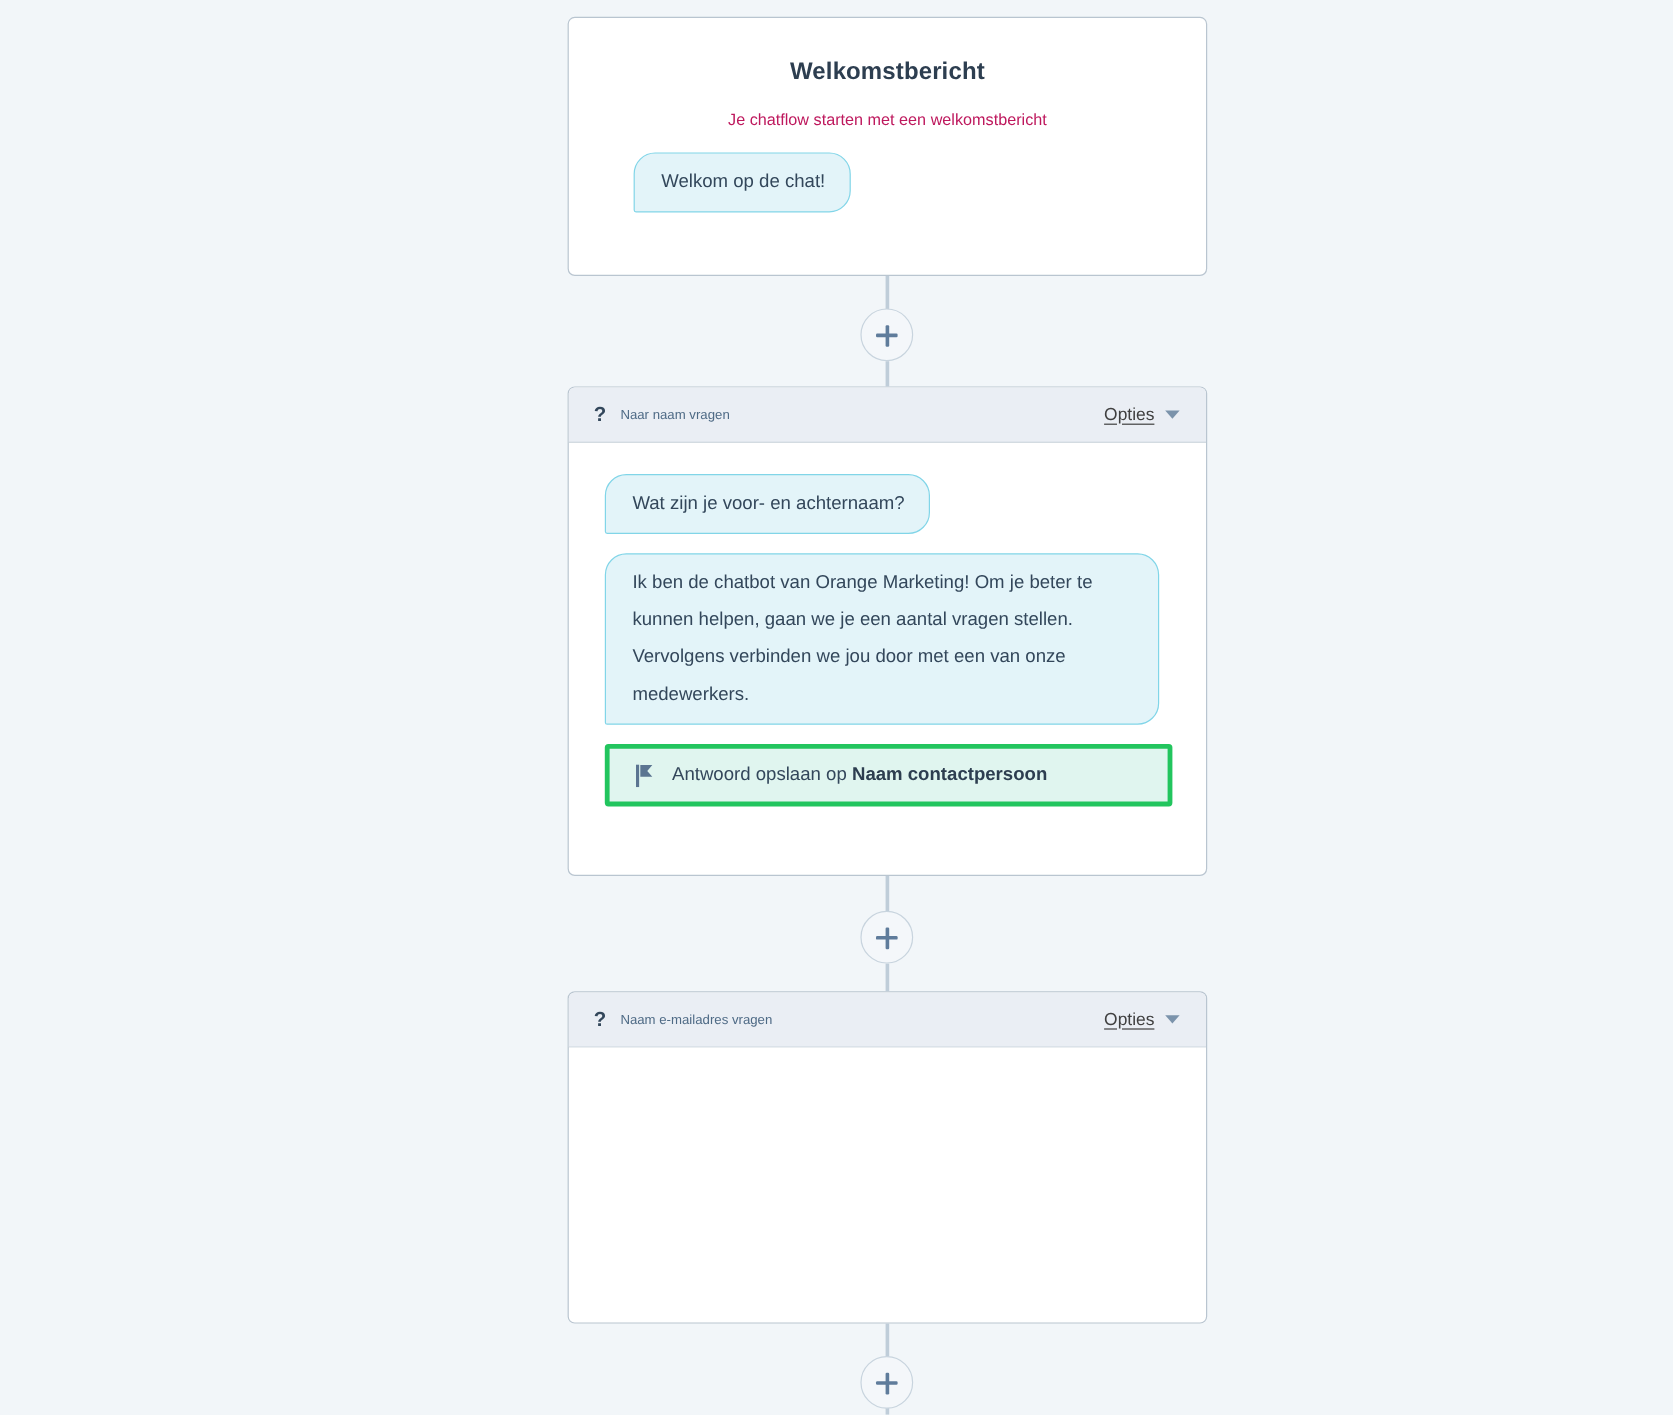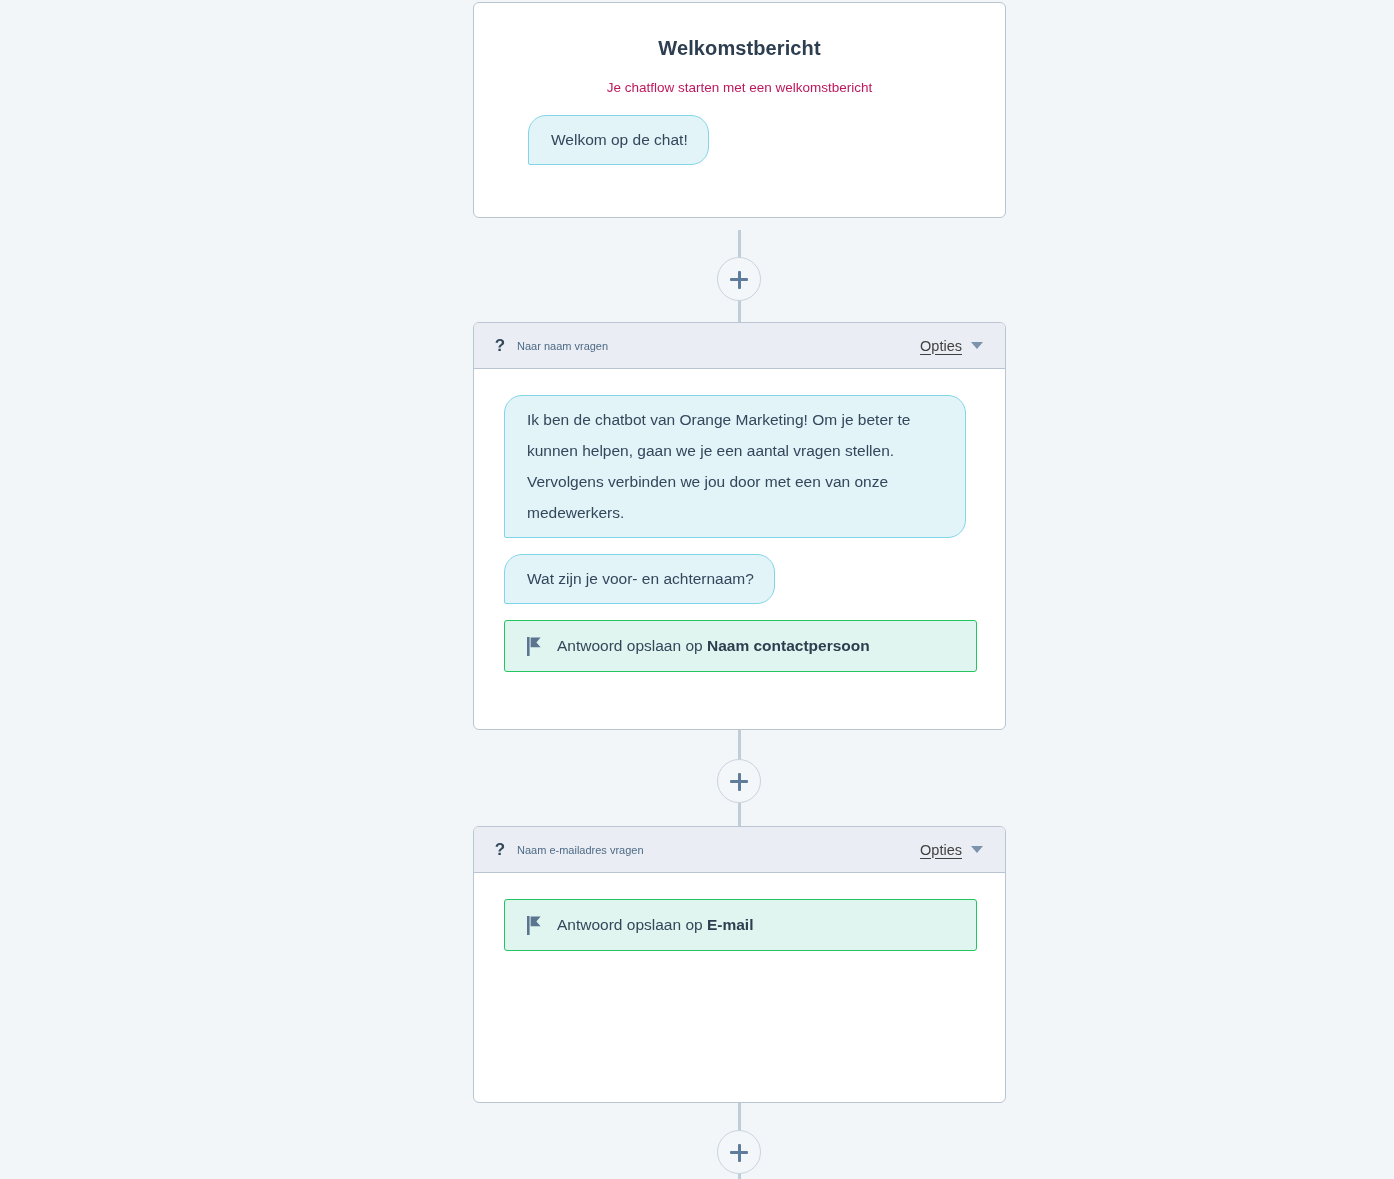--- a/index.html
+++ b/index.html
@@ -58,21 +58,21 @@
     left: 473px;
     width: 533px;
     background: #ffffff;
     border: 1px solid #b9c5d0;
     border-radius: 6px;
     z-index: 2;
   }
 
   
   #card-welcome {
-    top: 2px;
+    top: 14px;
     height: 216px;
     padding: 34px 30px 0 30px;
   }
   .welcome-title {
     text-align: center;
     font-size: 20px;
     font-weight: bold;
     color: #2d3e50;
     letter-spacing: 0.1px;
   }
@@ -146,21 +146,21 @@
     margin-bottom: 16px;
   }
   .bubble.wide { max-width: 462px; }
   .bubble.small { border-radius: 18px 18px 18px 2px; }
 
   
   .save-row {
     display: flex;
     align-items: center;
     background: #e0f5ef;
-    border: 1px solid #22c55e;
+    border: 4px solid #22c55e;
     border-radius: 3px;
     height: 52px;
     padding: 0 20px 0 22px;
   }
   .flag-icon {
     flex: 0 0 auto;
     width: 16px;
     height: 19px;
     margin-right: 14px;
   }
@@ -202,24 +202,24 @@
     <div class="card-header">
       <span class="q-icon">?</span>
       <span class="card-header-title">Naar naam vragen</span>
       <span class="opties">
         <span class="opties-label">Opties</span>
         <span class="caret"></span>
       </span>
     </div>
     <div class="card-body">
       <div>
-        <span class="bubble wide">Ik ben de chatbot van Orange Marketing! Om je beter te kunnen helpen, gaan we je een aantal vragen stellen. Vervolgens verbinden we jou door met een van onze medewerkers.</span>
+        <span class="bubble small">Wat zijn je voor- en achternaam?</span>
       </div>
       <div>
-        <span class="bubble small">Wat zijn je voor- en achternaam?</span>
+        <span class="bubble wide">Ik ben de chatbot van Orange Marketing! Om je beter te kunnen helpen, gaan we je een aantal vragen stellen. Vervolgens verbinden we jou door met een van onze medewerkers.</span>
       </div>
       <div class="save-row">
         <svg class="flag-icon" viewBox="0 0 16 19">
           <rect x="0" y="0" width="2.6" height="19" fill="#5b7591"></rect>
           <path d="M3.6 0.6 L13.6 0.6 L9.4 5.4 L13.6 10.2 L3.6 10.2 Z" fill="#5b7591"></path>
         </svg>
         <span class="save-text"><span>Antwoord opslaan op</span>&nbsp;<b>Naam contactpersoon</b></span>
       </div>
     </div>
   </div>
@@ -232,27 +232,20 @@
   <div class="card" id="card-step-2" style="top:826px;height:277px;">
     <div class="card-header">
       <span class="q-icon">?</span>
       <span class="card-header-title">Naam e-mailadres vragen</span>
       <span class="opties">
         <span class="opties-label">Opties</span>
         <span class="caret"></span>
       </span>
     </div>
     <div class="card-body">
-      <div class="save-row">
-        <svg class="flag-icon" viewBox="0 0 16 19">
-          <rect x="0" y="0" width="2.6" height="19" fill="#5b7591"></rect>
-          <path d="M3.6 0.6 L13.6 0.6 L9.4 5.4 L13.6 10.2 L3.6 10.2 Z" fill="#5b7591"></path>
-        </svg>
-        <span class="save-text"><span>Antwoord opslaan op</span>&nbsp;<b>E-mail</b></span>
-      </div>
     </div>
   </div>
 
   <div class="plus-btn" style="top:1130px;">
     <span class="bar-h"></span>
     <span class="bar-v"></span>
   </div>
 
 </div>
 

